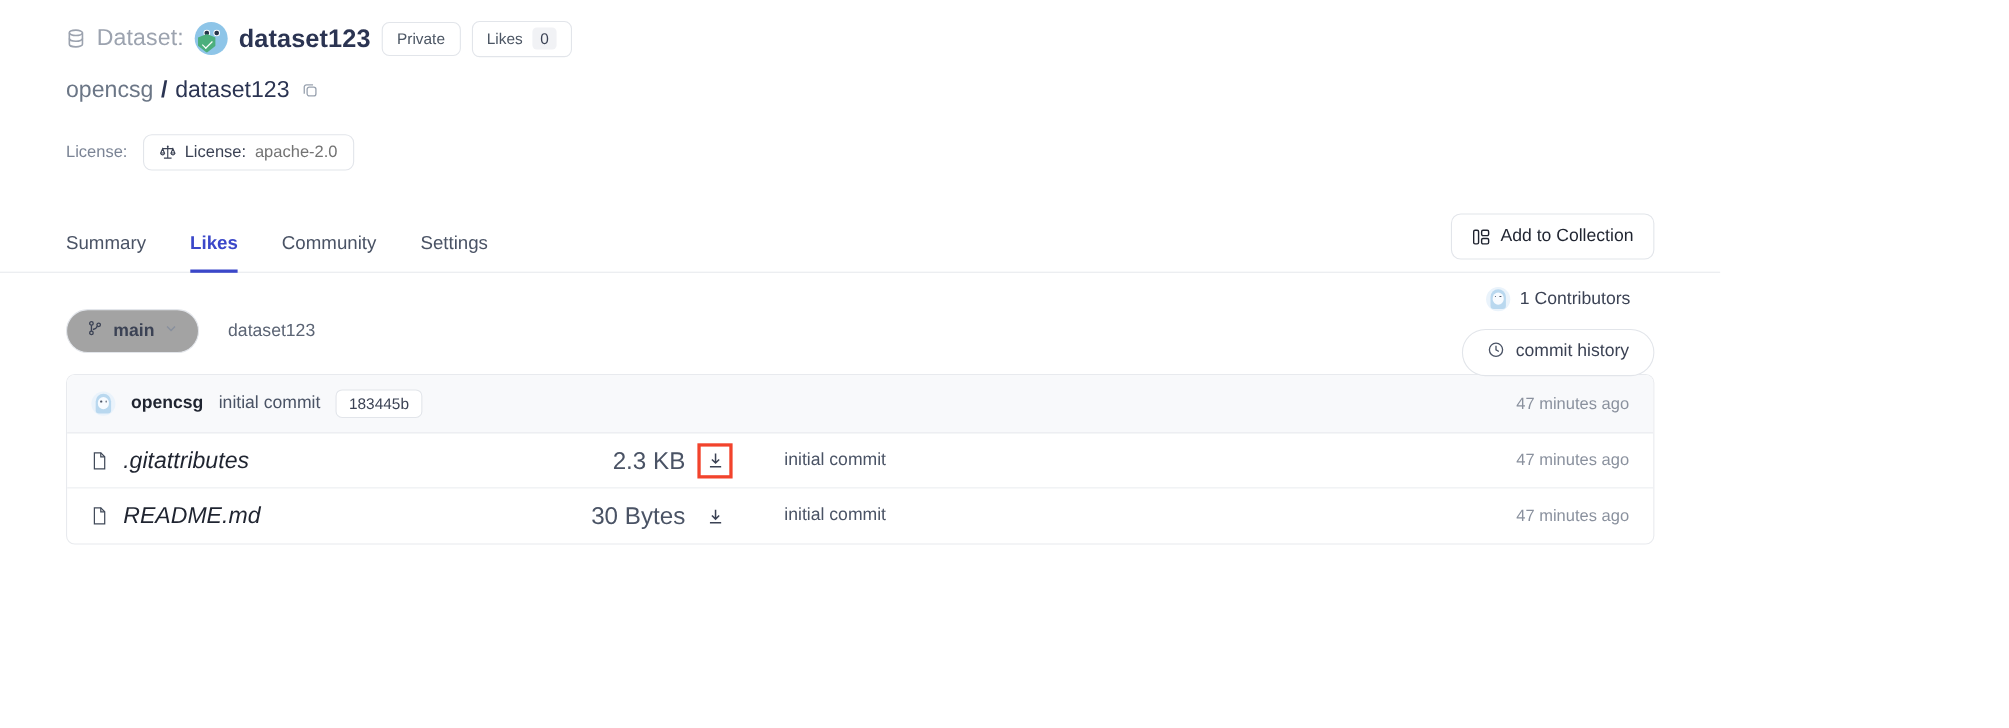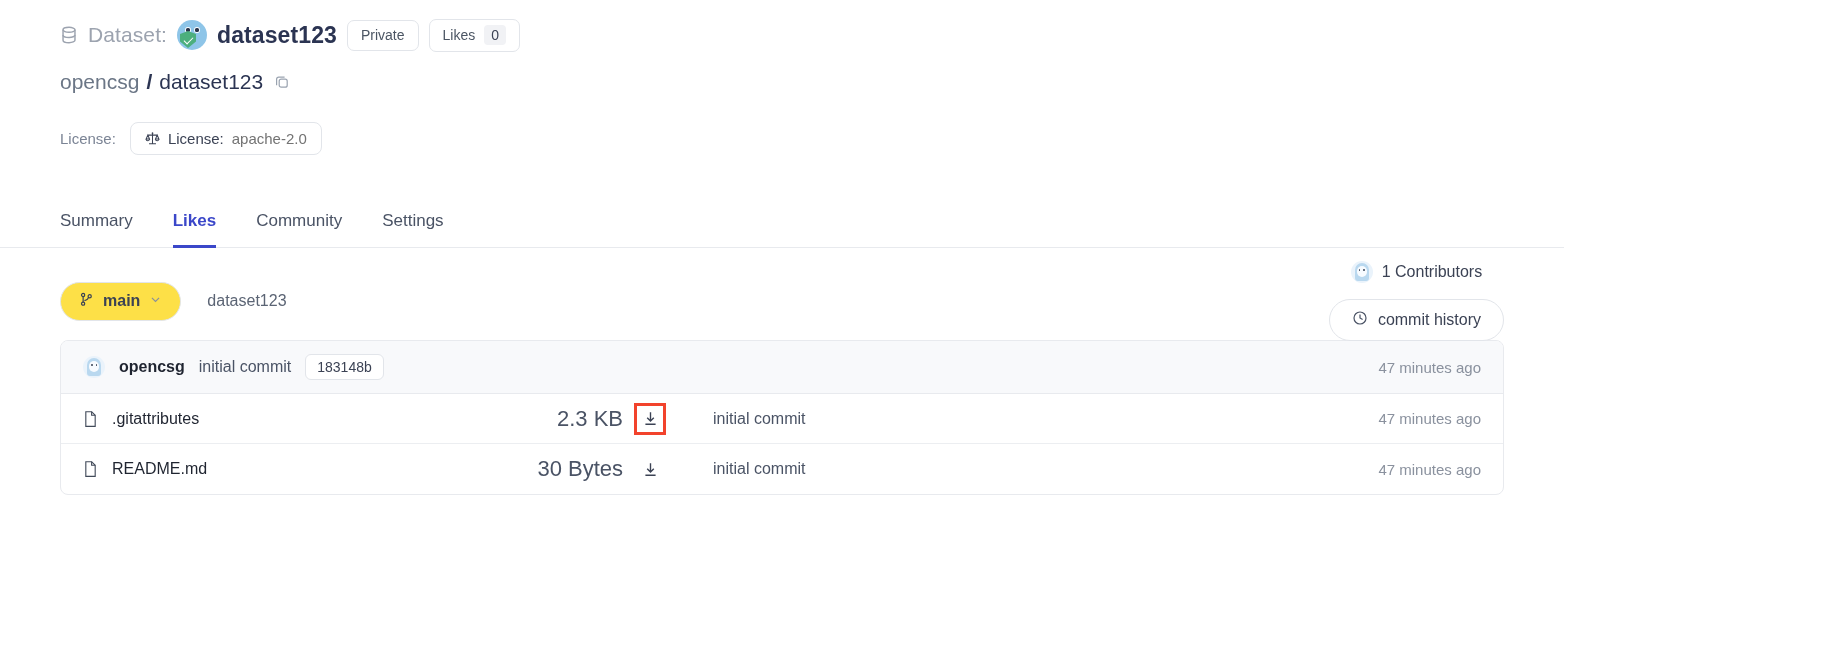--- a/index.html
+++ b/index.html
@@ -102,21 +102,21 @@
   .btn-primary {
     background: #3b47c9; border-color: #3b47c9; color: #fff; font-weight: 400;
   }
 
   
   .files-wrap { padding: 0 60px; margin-top: 30px; }
   .files-toolbar { display: flex; align-items: center; justify-content: space-between; height: 46px; }
   .ft-left { display: flex; align-items: center; gap: 26px; }
   .branch-btn {
     display: inline-flex; align-items: center; gap: 9px;
-    border: 1px solid #e2e5ea; border-radius: 22px; background: #fde047;
+    border: 1px solid #e2e5ea; border-radius: 22px; background: #a3a3a3;
     padding: 9px 18px; font-size: 16px; font-weight: 700; color: #3b4254; cursor: pointer;
   }
   .branch-btn .chev { color: #878f9d; }
   .cur-path { font-size: 16px; color: #5b6474; }
   .ft-right { display: flex; align-items: center; gap: 16px; flex-direction: column; }
   .contrib { display: inline-flex; align-items: center; gap: 9px; font-size: 16px; color: #3b4254; }
   .avatar-sm {
     width: 22px; height: 22px; border-radius: 50%; background: #eaf3fb;
     position: relative; overflow: hidden; flex: none;
   }
@@ -148,21 +148,21 @@
     font-size: 14px; color: #3b4254; padding: 4px 11px;
   }
   .commit-row .when { margin-left: auto; font-size: 15px; color: #8a919e; }
 
   .file-row {
     display: flex; align-items: center; padding: 12px 22px; gap: 14px;
     border-bottom: 1px solid #eceef1; height: 50px;
   }
   .file-row:last-child { border-bottom: none; }
   .file-ico { width: 15px; height: 18px; color: #414a59; display: block; flex: none; }
-  .fname { font-size: 16px; color: #1f2430; }
+  .fname { font-size: 21px; color: #1f2430; font-style: italic; }
   .fsize { margin-left: auto; font-size: 22px; color: #4a5365; }
   .dl-ico-wrap { display:inline-flex; align-items:center; justify-content:center;
     width: 26px; height: 26px; }
   .dl-ico-wrap.hl { outline: 3px solid #f2432c; outline-offset: 0px; }
   .dl-ico { width: 17px; height: 17px; color: #3b4254; display:block; }
   .fmsg { width: 660px; font-size: 16px; color: #4a5365; padding-left: 36px; }
   .fwhen { font-size: 15px; color: #8a919e; min-width: 130px; text-align: right; }
 </style>
 </head>
 <body>
@@ -226,20 +226,30 @@
   </div>
 
   <div class="tabsbar">
     <div class="tabs">
       <div class="tab">Summary</div>
       <div class="tab active">Likes</div>
       <div class="tab">Community</div>
       <div class="tab">Settings</div>
     </div>
     <div class="tab-actions">
+      <div class="btn">
+        <span>
+          <svg width="17" height="17" viewBox="0 0 16 16" fill="none" stroke="#1f2430" stroke-width="1.2">
+            <rect x="1.6" y="2.2" width="4.2" height="11.6" rx="1.2"></rect>
+            <rect x="8.4" y="2.2" width="6" height="4.6" rx="1.2"></rect>
+            <rect x="8.4" y="9.2" width="6" height="4.6" rx="1.2"></rect>
+          </svg>
+        </span>
+        <span>Add to Collection</span>
+      </div>
     </div>
   </div>
 
   <div class="files-wrap">
 
     <div class="files-toolbar">
       <div class="ft-left">
         <div class="branch-btn">
           <span>
             <svg width="15" height="15" viewBox="0 0 16 16" fill="none" stroke="#3b4254" stroke-width="1.3">
@@ -284,21 +294,21 @@
 
       <div class="commit-row">
         <span class="avatar-sm">
           <span class="hair"></span>
             <span class="face"></span>
           <span class="e l"></span>
             <span class="e r"></span>
         </span>
         <span class="who">opencsg</span>
         <span class="msg">initial commit</span>
-        <span class="hash">183148b</span>
+        <span class="hash">183445b</span>
         <span class="when">47 minutes ago</span>
       </div>
 
       <div class="file-row">
         <span>
           <svg class="file-ico" viewBox="0 0 16 18" fill="none" stroke="currentColor" stroke-width="1.2">
             <path d="M3 1.2h6.2L13 5v11.8H3z"></path>
               <path d="M9.2 1.2V5H13"></path>
           </svg>
         </span>

